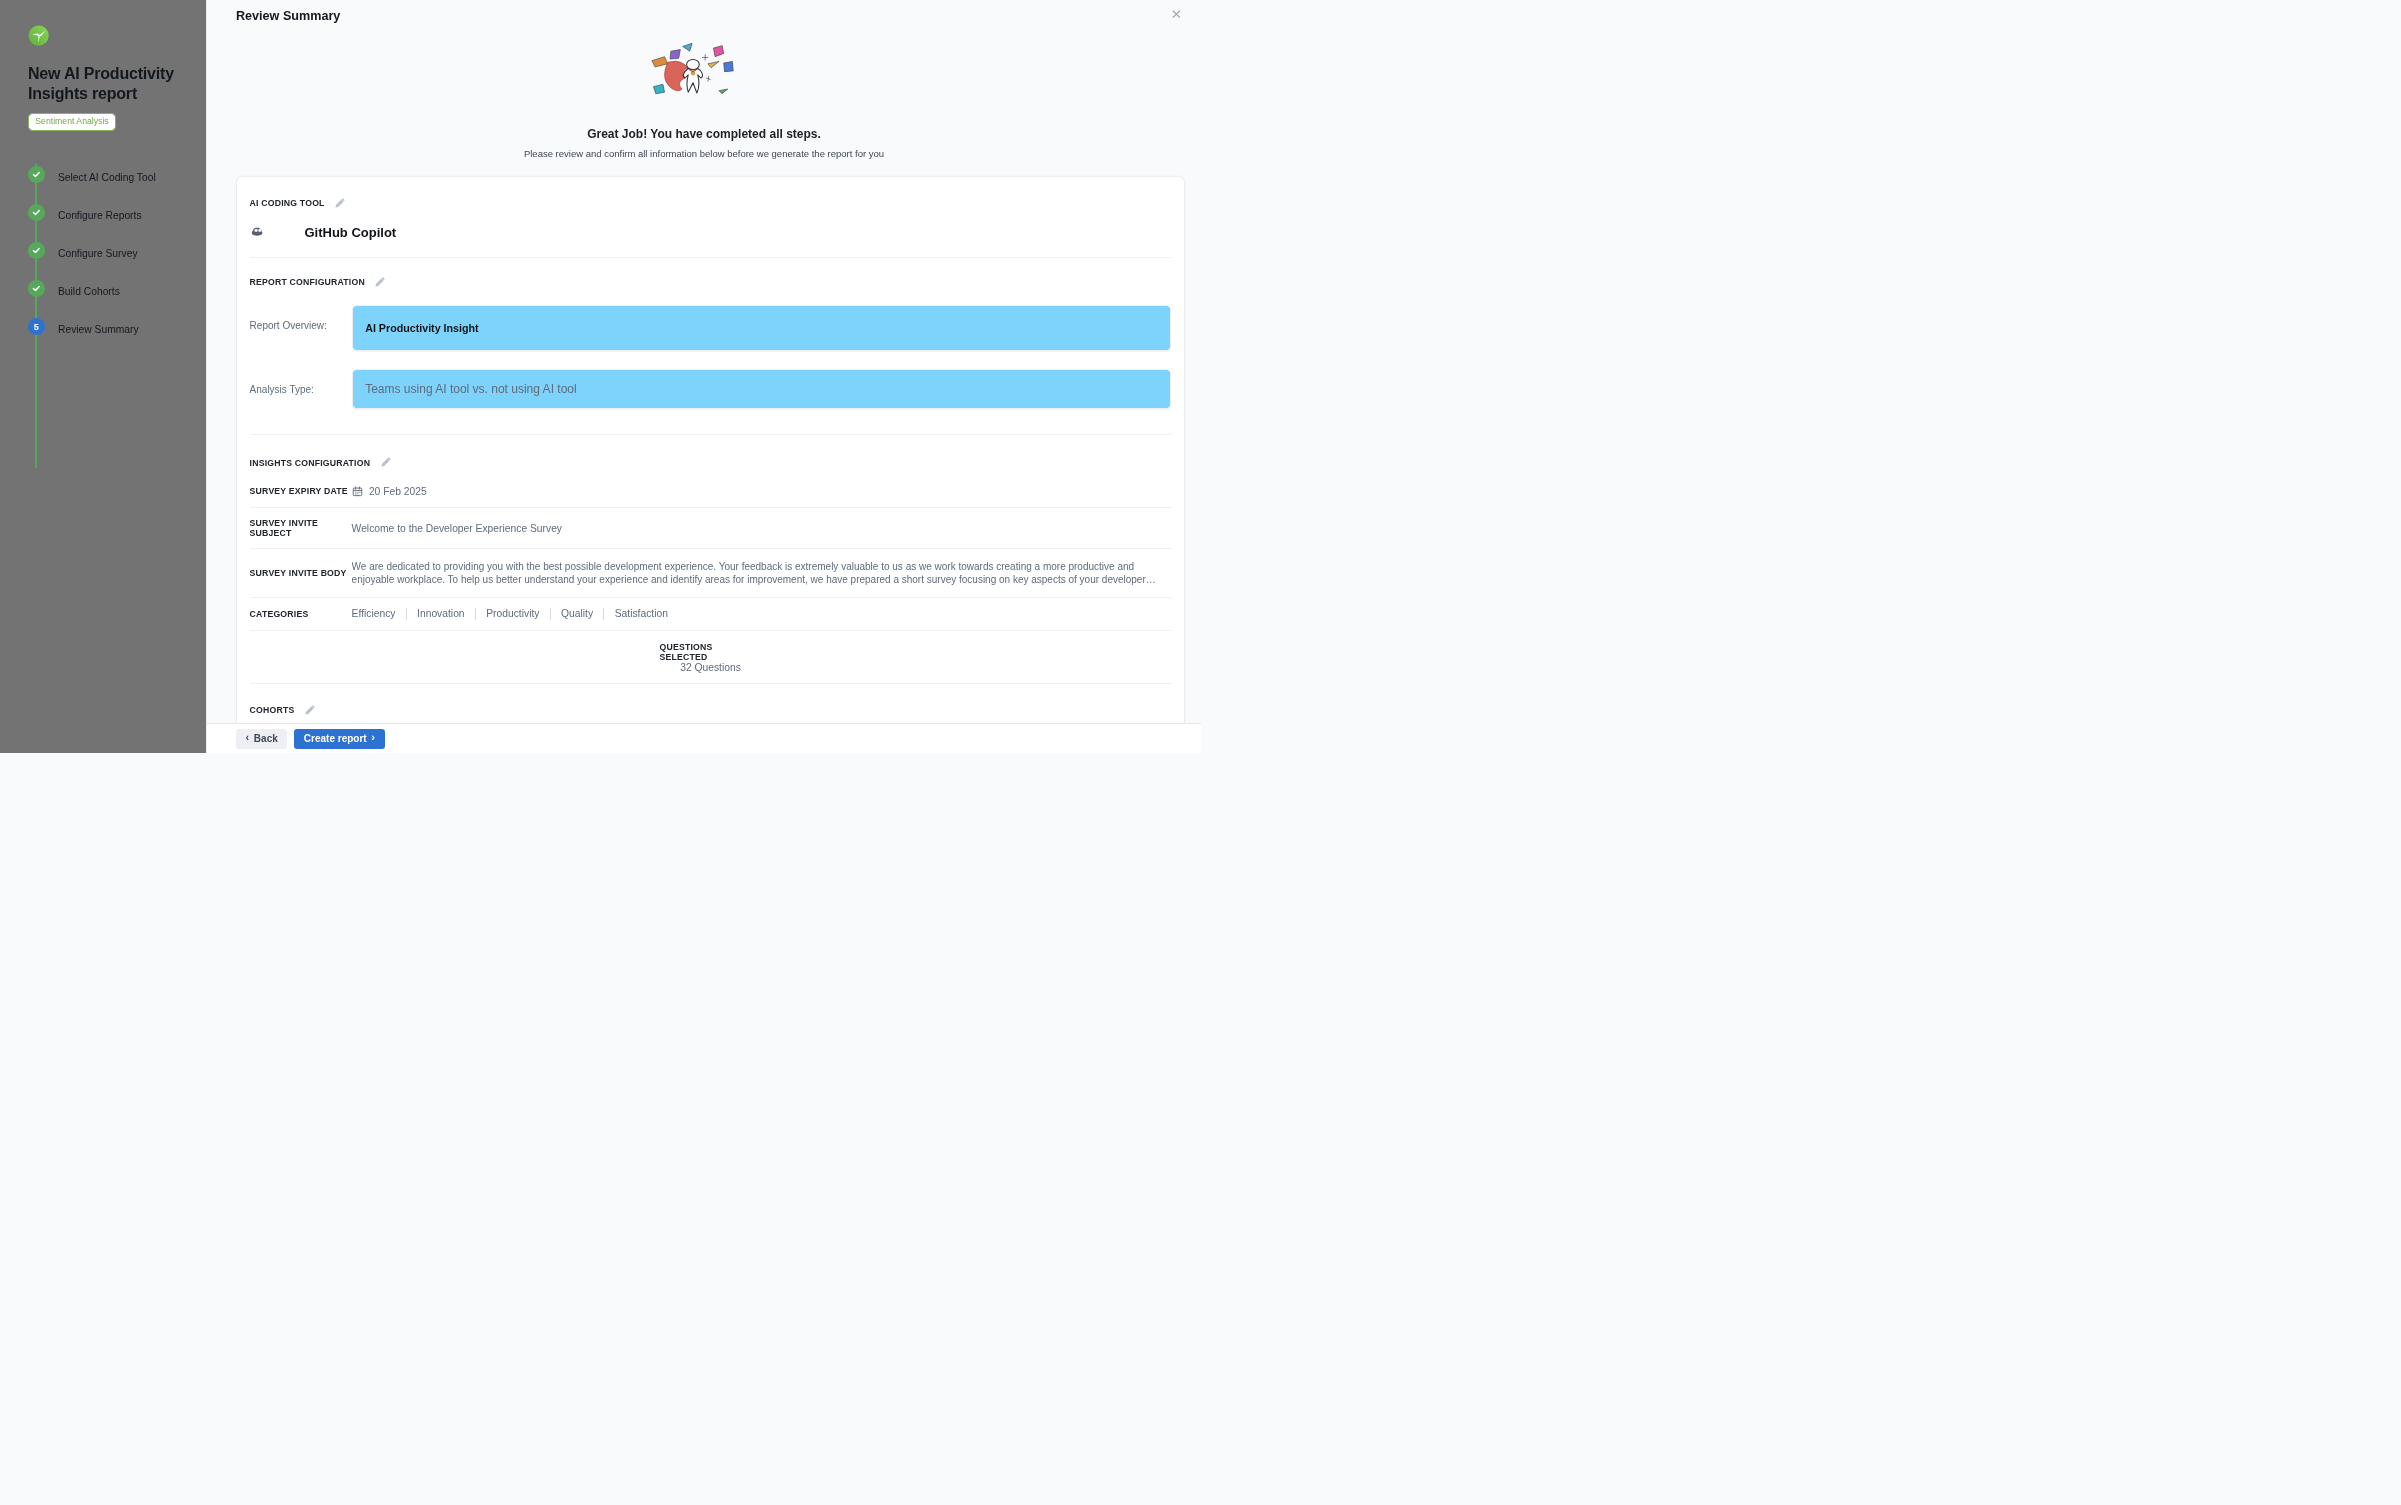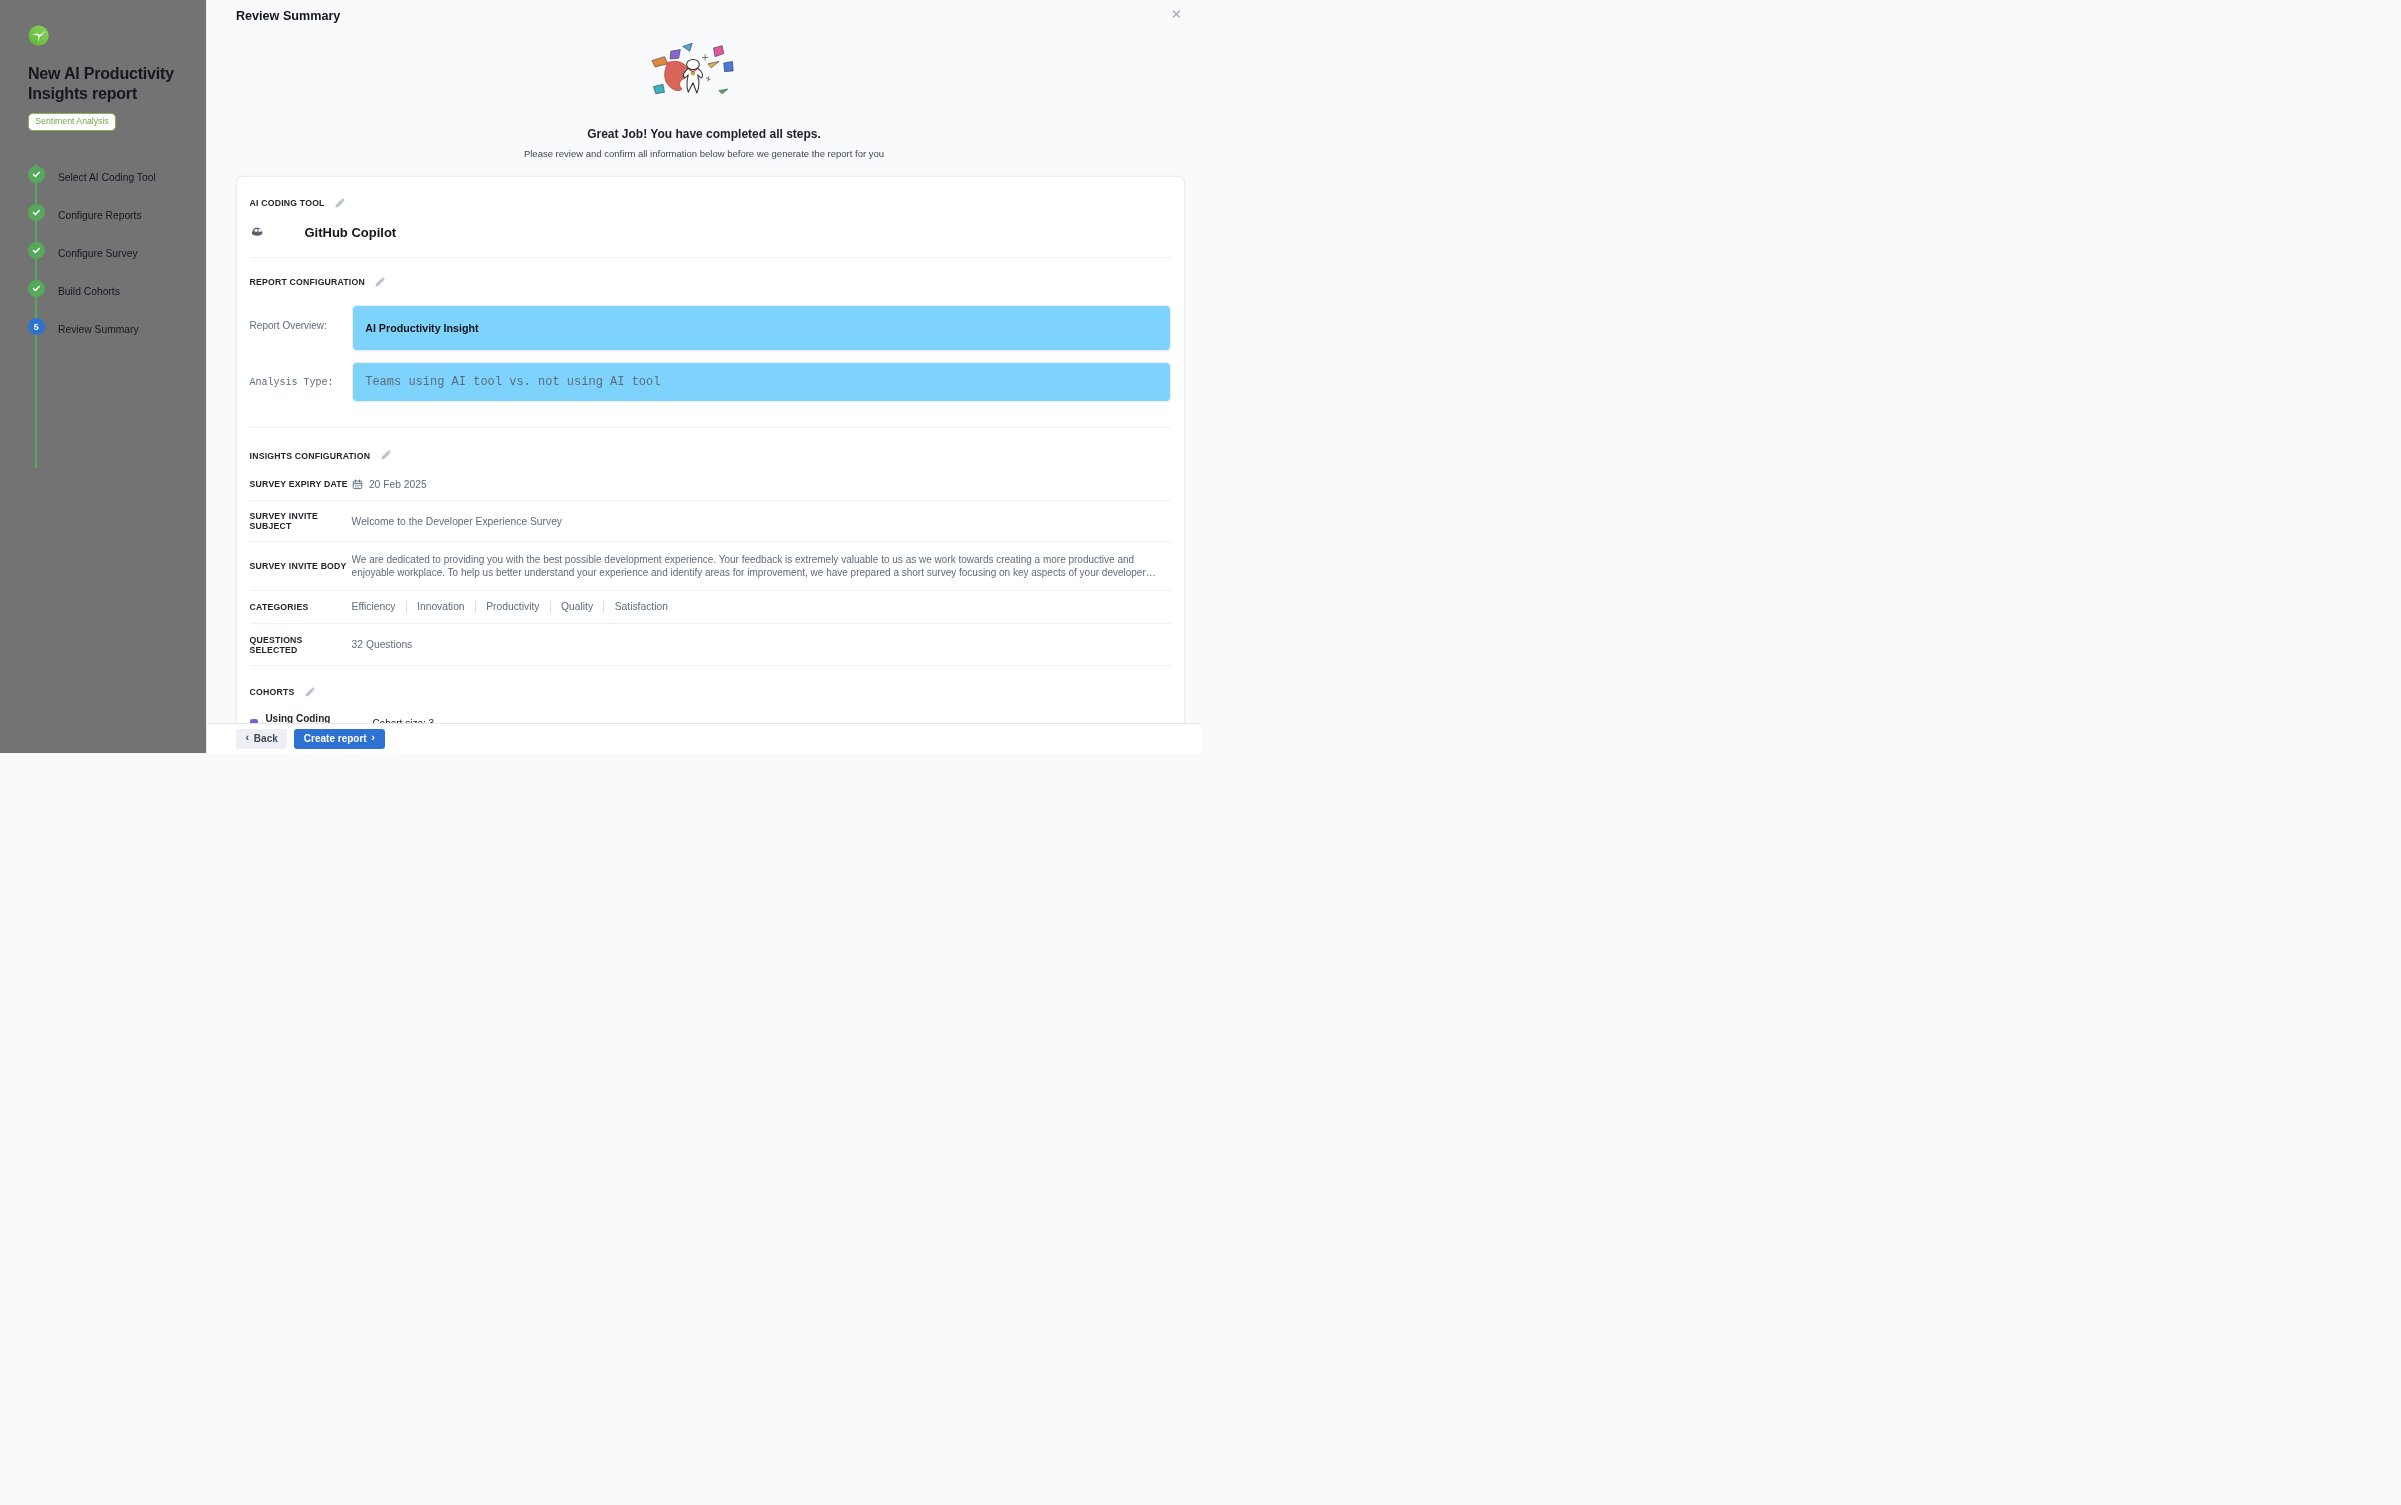--- a/index.html
+++ b/index.html
@@ -73,21 +73,21 @@
   .pencil-btn svg { width:11px; height:11px; }
 
   .tool-row { margin-top:16px; display:flex; align-items:center; gap:8.7px; }
   .tool-row svg { width:14.2px; height:14.2px; }
   .tool-name { font-size:13px; font-weight:bold; color:#111418;margin-left:32px; }
 
   .divider { border:none; border-top:0.8px solid #EEF1F4; margin-top:17.4px; }
 
   .rc-head { margin-top:19px; }
   .field-row { display:flex; margin-top:17.4px; }
-  .field-row + .field-row { margin-top:11px;font-family:Liberation Mono, monospace; }
+  .field-row + .field-row { margin-top:18px; }
   .field-label { width:102px; flex:none; padding-top:15px; font-size:10px; color:#5F6B7C; }
   .field-box {
     flex:1; background:#7dd3fc; border:0.8px solid #EDEFF3; border-radius:4.7px;
     box-shadow:0 0.8px 1.6px rgba(16,24,40,0.05);
   }
   .field-box.lg { padding:14.2px 12.6px 15px; }
   .field-box.sm { padding:12px 12.6px 12.6px; }
   .value-bold { font-size:10.7px; font-weight:bold; color:#111418; }
   .value-muted { font-size:12px; color:#5F6B7C; }
 
@@ -318,21 +318,21 @@
         <div class="info-label">CATEGORIES</div>
         <div class="cat-list">
           <span class="cat-item">Efficiency</span>
           <span class="cat-item">Innovation</span>
           <span class="cat-item">Productivity</span>
           <span class="cat-item">Quality</span>
           <span class="cat-item">Satisfaction</span>
         </div>
       </div>
 
-      <div class="info-row" style="border-bottom:0.8px solid #EEF1F4;">
+      <div class="info-row" style="border-bottom:0.8px solid #EEF1F4;flex-direction:column;">
         <div class="info-label">QUESTIONS SELECTED</div>
         <div class="info-value">
             <span>32 Questions</span>
           </div>
       </div>
     </div>
 
     <div class="section-head cohorts-head">
       <span class="section-label">COHORTS</span>
       <button class="pencil-btn">

